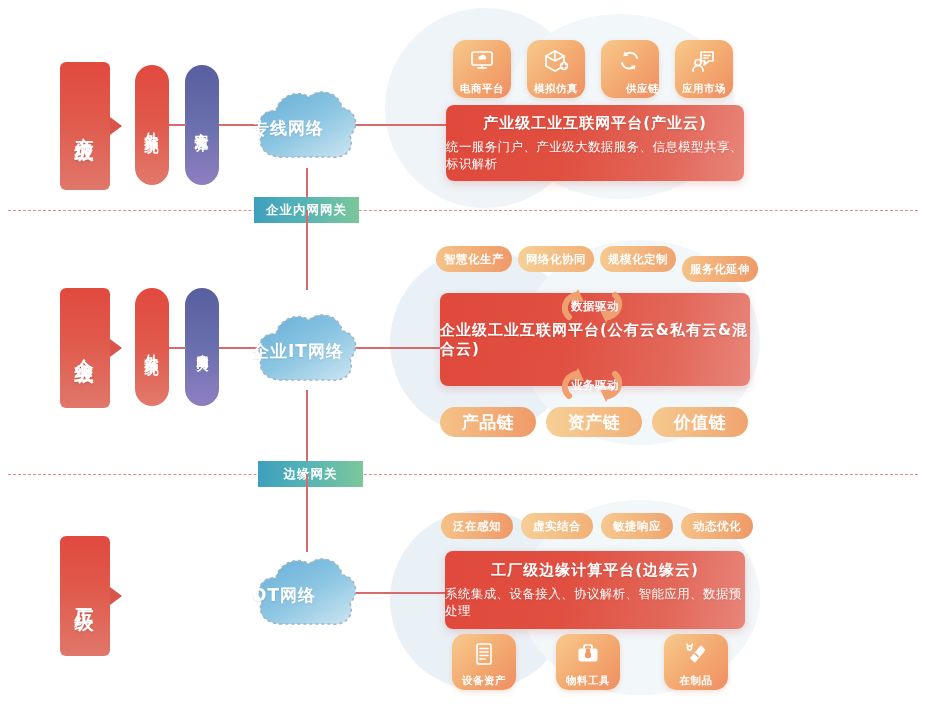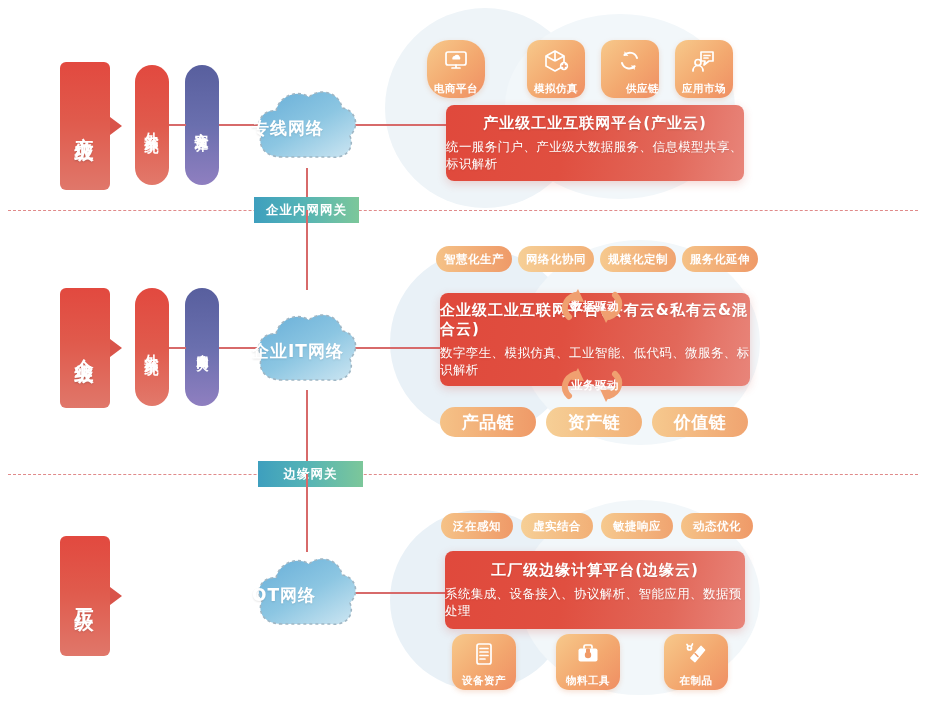--- a/index.html
+++ b/index.html
@@ -171,21 +171,21 @@
       </defs>
       <path d="M30 72 C12 72 5 60 10 49 C2 38 11 24 24 26 C27 11 45 4 57 12 C68 2 88 8 90 23 C104 25 108 41 98 51 C103 64 93 74 79 72 Z" fill="url(#cg1)" stroke="#9fb6c4" stroke-width="1.6" stroke-dasharray="3,3"></path>
     </svg>
     <div class="cloud-label">专线网络</div>
   </div>
 
   <div class="gateway" style="left:254px;top:197px;width:105px;">
     <span>企业内网网关</span>
   </div>
 
-  <div class="tile" style="left:427px;top:40px;border-radius:22px;">
+  <div class="tile" style="left:453px;top:40px;">
     <span class="glyph">
       <svg width="26" height="24" viewBox="0 0 26 24" fill="none" stroke="#fff" stroke-width="1.7">
         <rect x="3" y="3" width="20" height="13" rx="2"></rect>
         <path d="M9 19h8M13 16v3" stroke-linecap="round"></path>
         <path d="M9.5 10.5a2.4 2.4 0 0 1 2-3.4 2.9 2.9 0 0 1 5.2 .6 2.1 2.1 0 0 1 .2 2.8z" fill="#fff" stroke="none"></path>
       </svg>
     </span>
     <span class="tlabel">电商平台</span>
   </div>
 
@@ -268,27 +268,26 @@
 
   <div class="chip o1" style="left:436px;top:246px;width:76px;">
     <span>智慧化生产</span>
   </div>
   <div class="chip o2" style="left:518px;top:246px;width:76px;">
     <span>网络化协同</span>
   </div>
   <div class="chip o3" style="left:600px;top:246px;width:76px;">
     <span>规模化定制</span>
   </div>
-  <div class="chip o1" style="left:682px;top:246px;width:76px;">
+  <div class="chip o1" style="left:682px;top:256px;width:76px;">
     <span>服务化延伸</span>
   </div>
 
   <div class="panel" style="left:440px;top:293px;width:310px;height:93px;">
     <div class="ptitle">企业级工业互联网平台(公有云&amp;私有云&amp;混合云)</div>
-    <div class="psub">数字孪生、模拟仿真、工业智能、低代码、微服务、标识解析</div>
   </div>
 
   <div class="loop" style="left:551px;top:283px;">
     <svg width="88" height="46" viewBox="0 0 88 46">
       <path d="M18 34a17 14 0 0 1 6-22" fill="none" stroke="#f0a070" stroke-width="6" stroke-linecap="round"></path>
       <path d="M64 12a17 14 0 0 1-6 22" fill="none" stroke="#f0a070" stroke-width="6" stroke-linecap="round"></path>
       <path d="M27 6 20 18l13 1z" fill="#f0a070"></path>
       <path d="M55 40 62 28 49 27z" fill="#f0a070"></path>
     </svg>
     <div class="ltxt">数据驱动</div>

